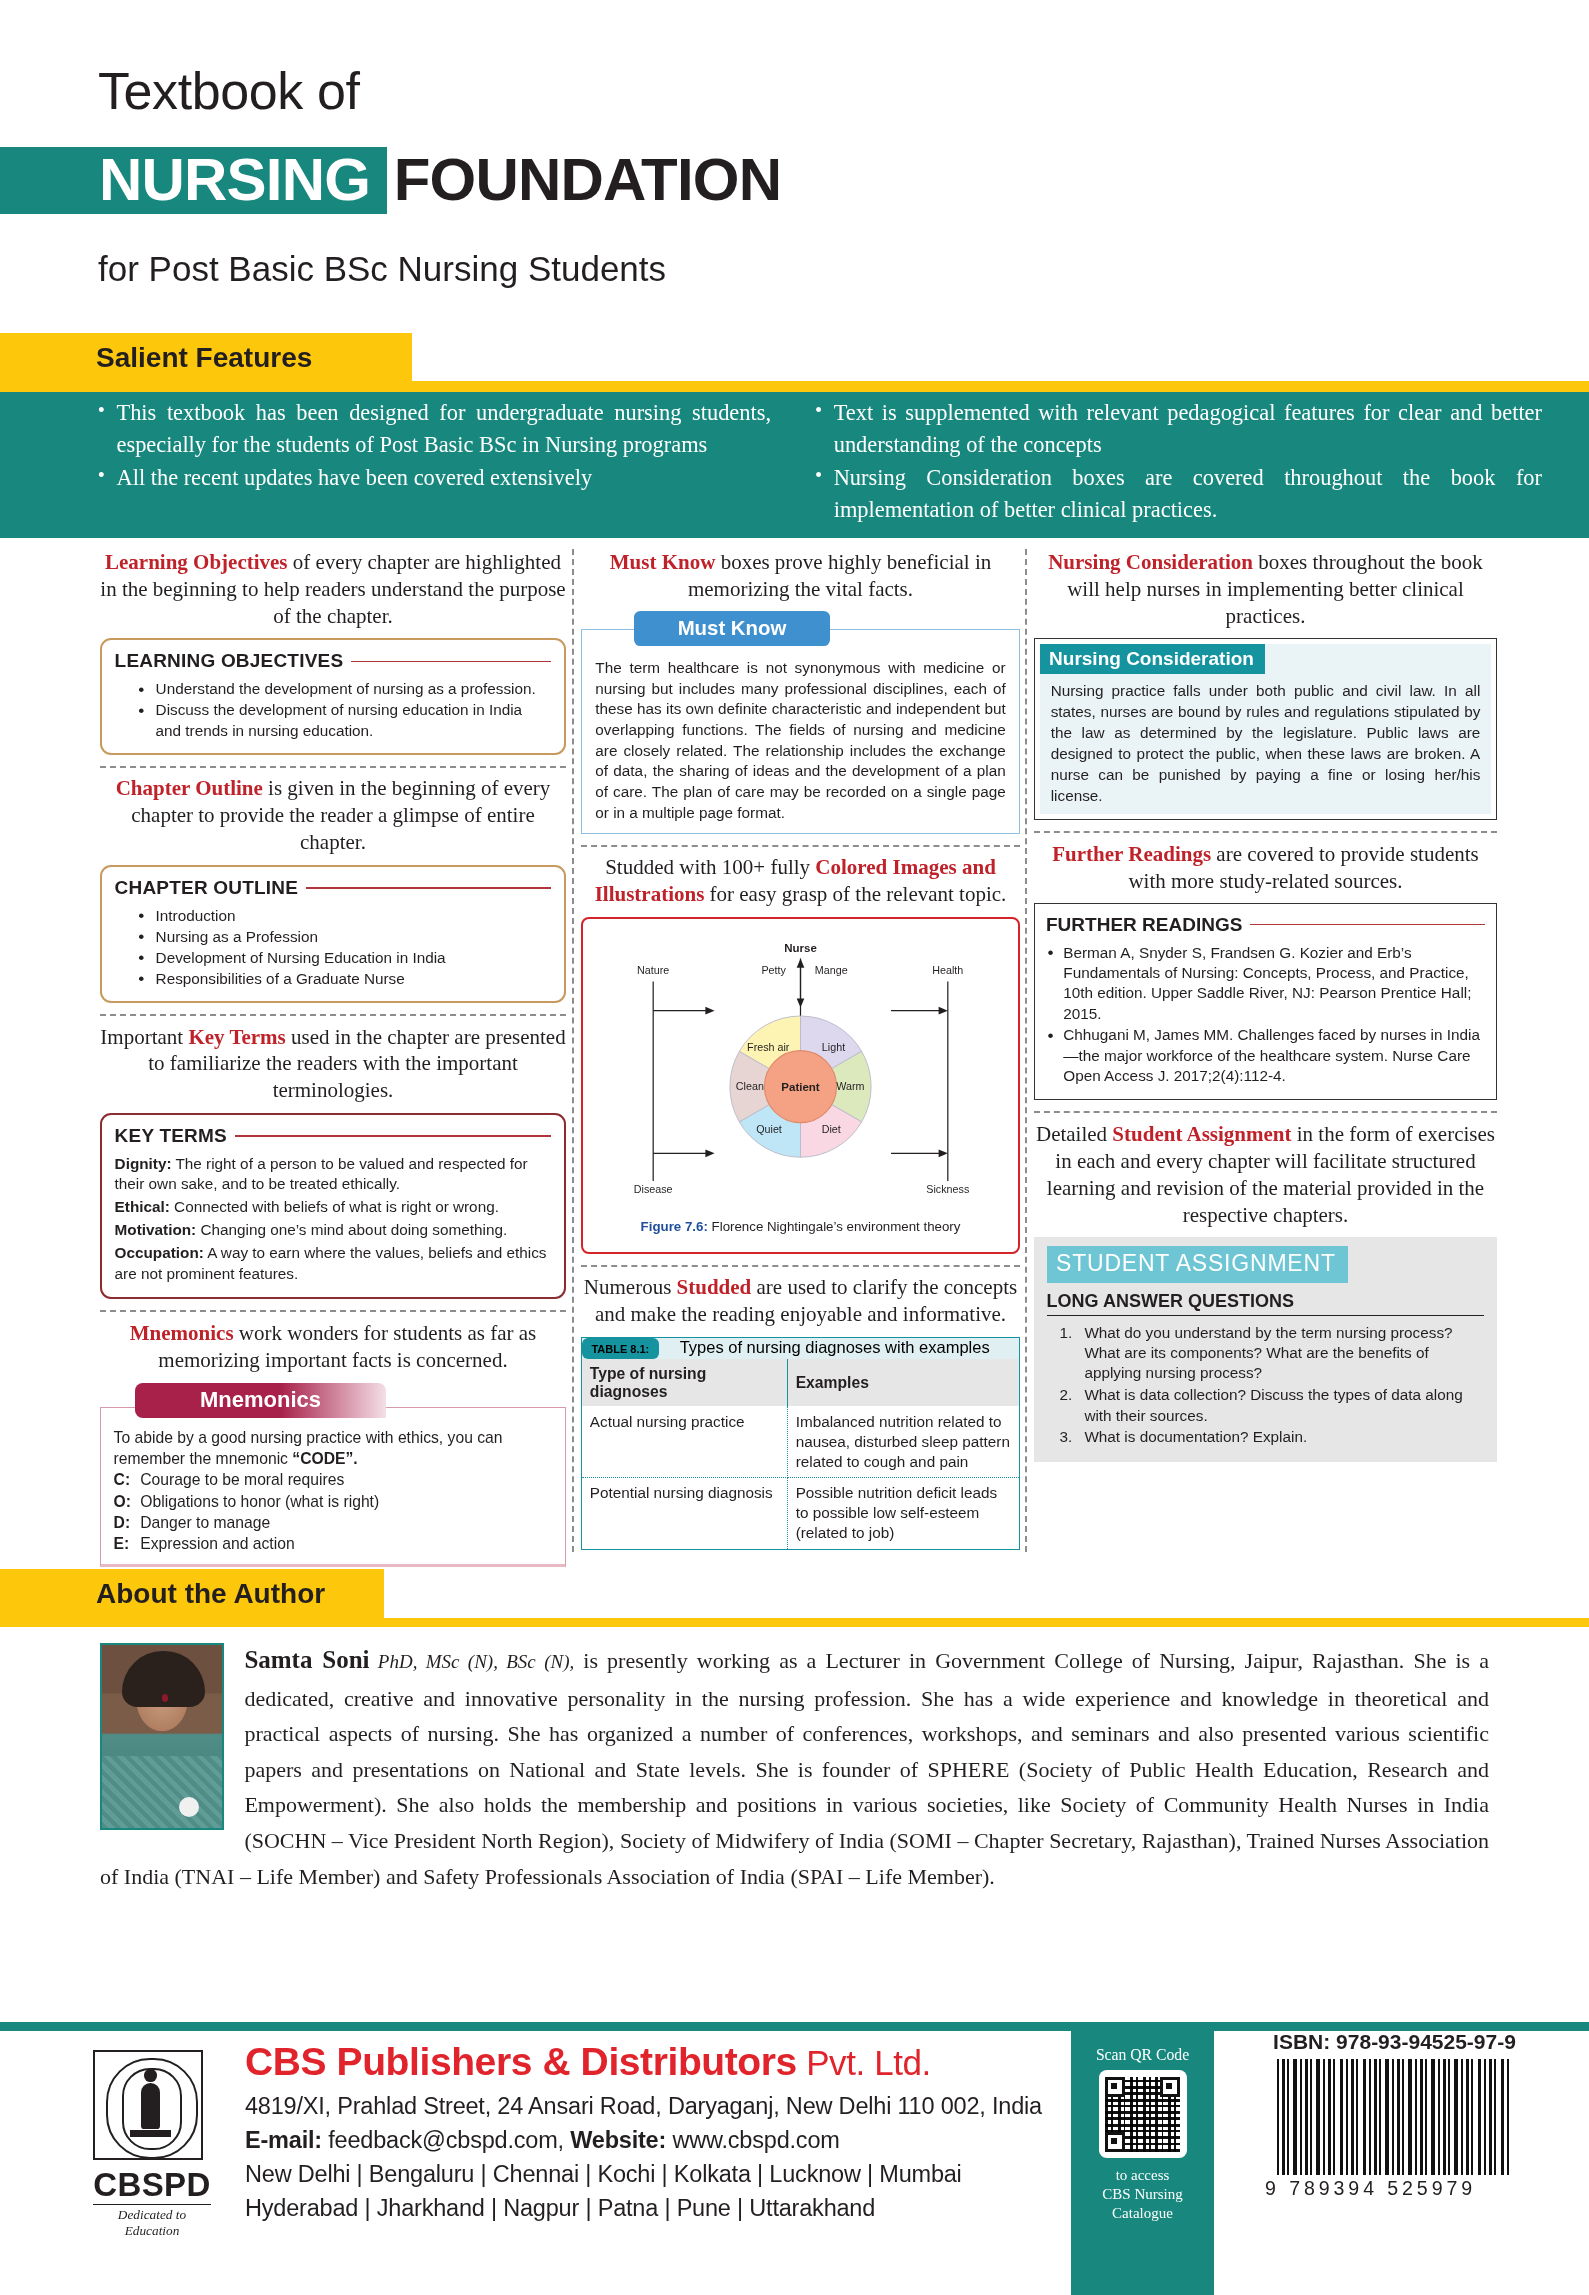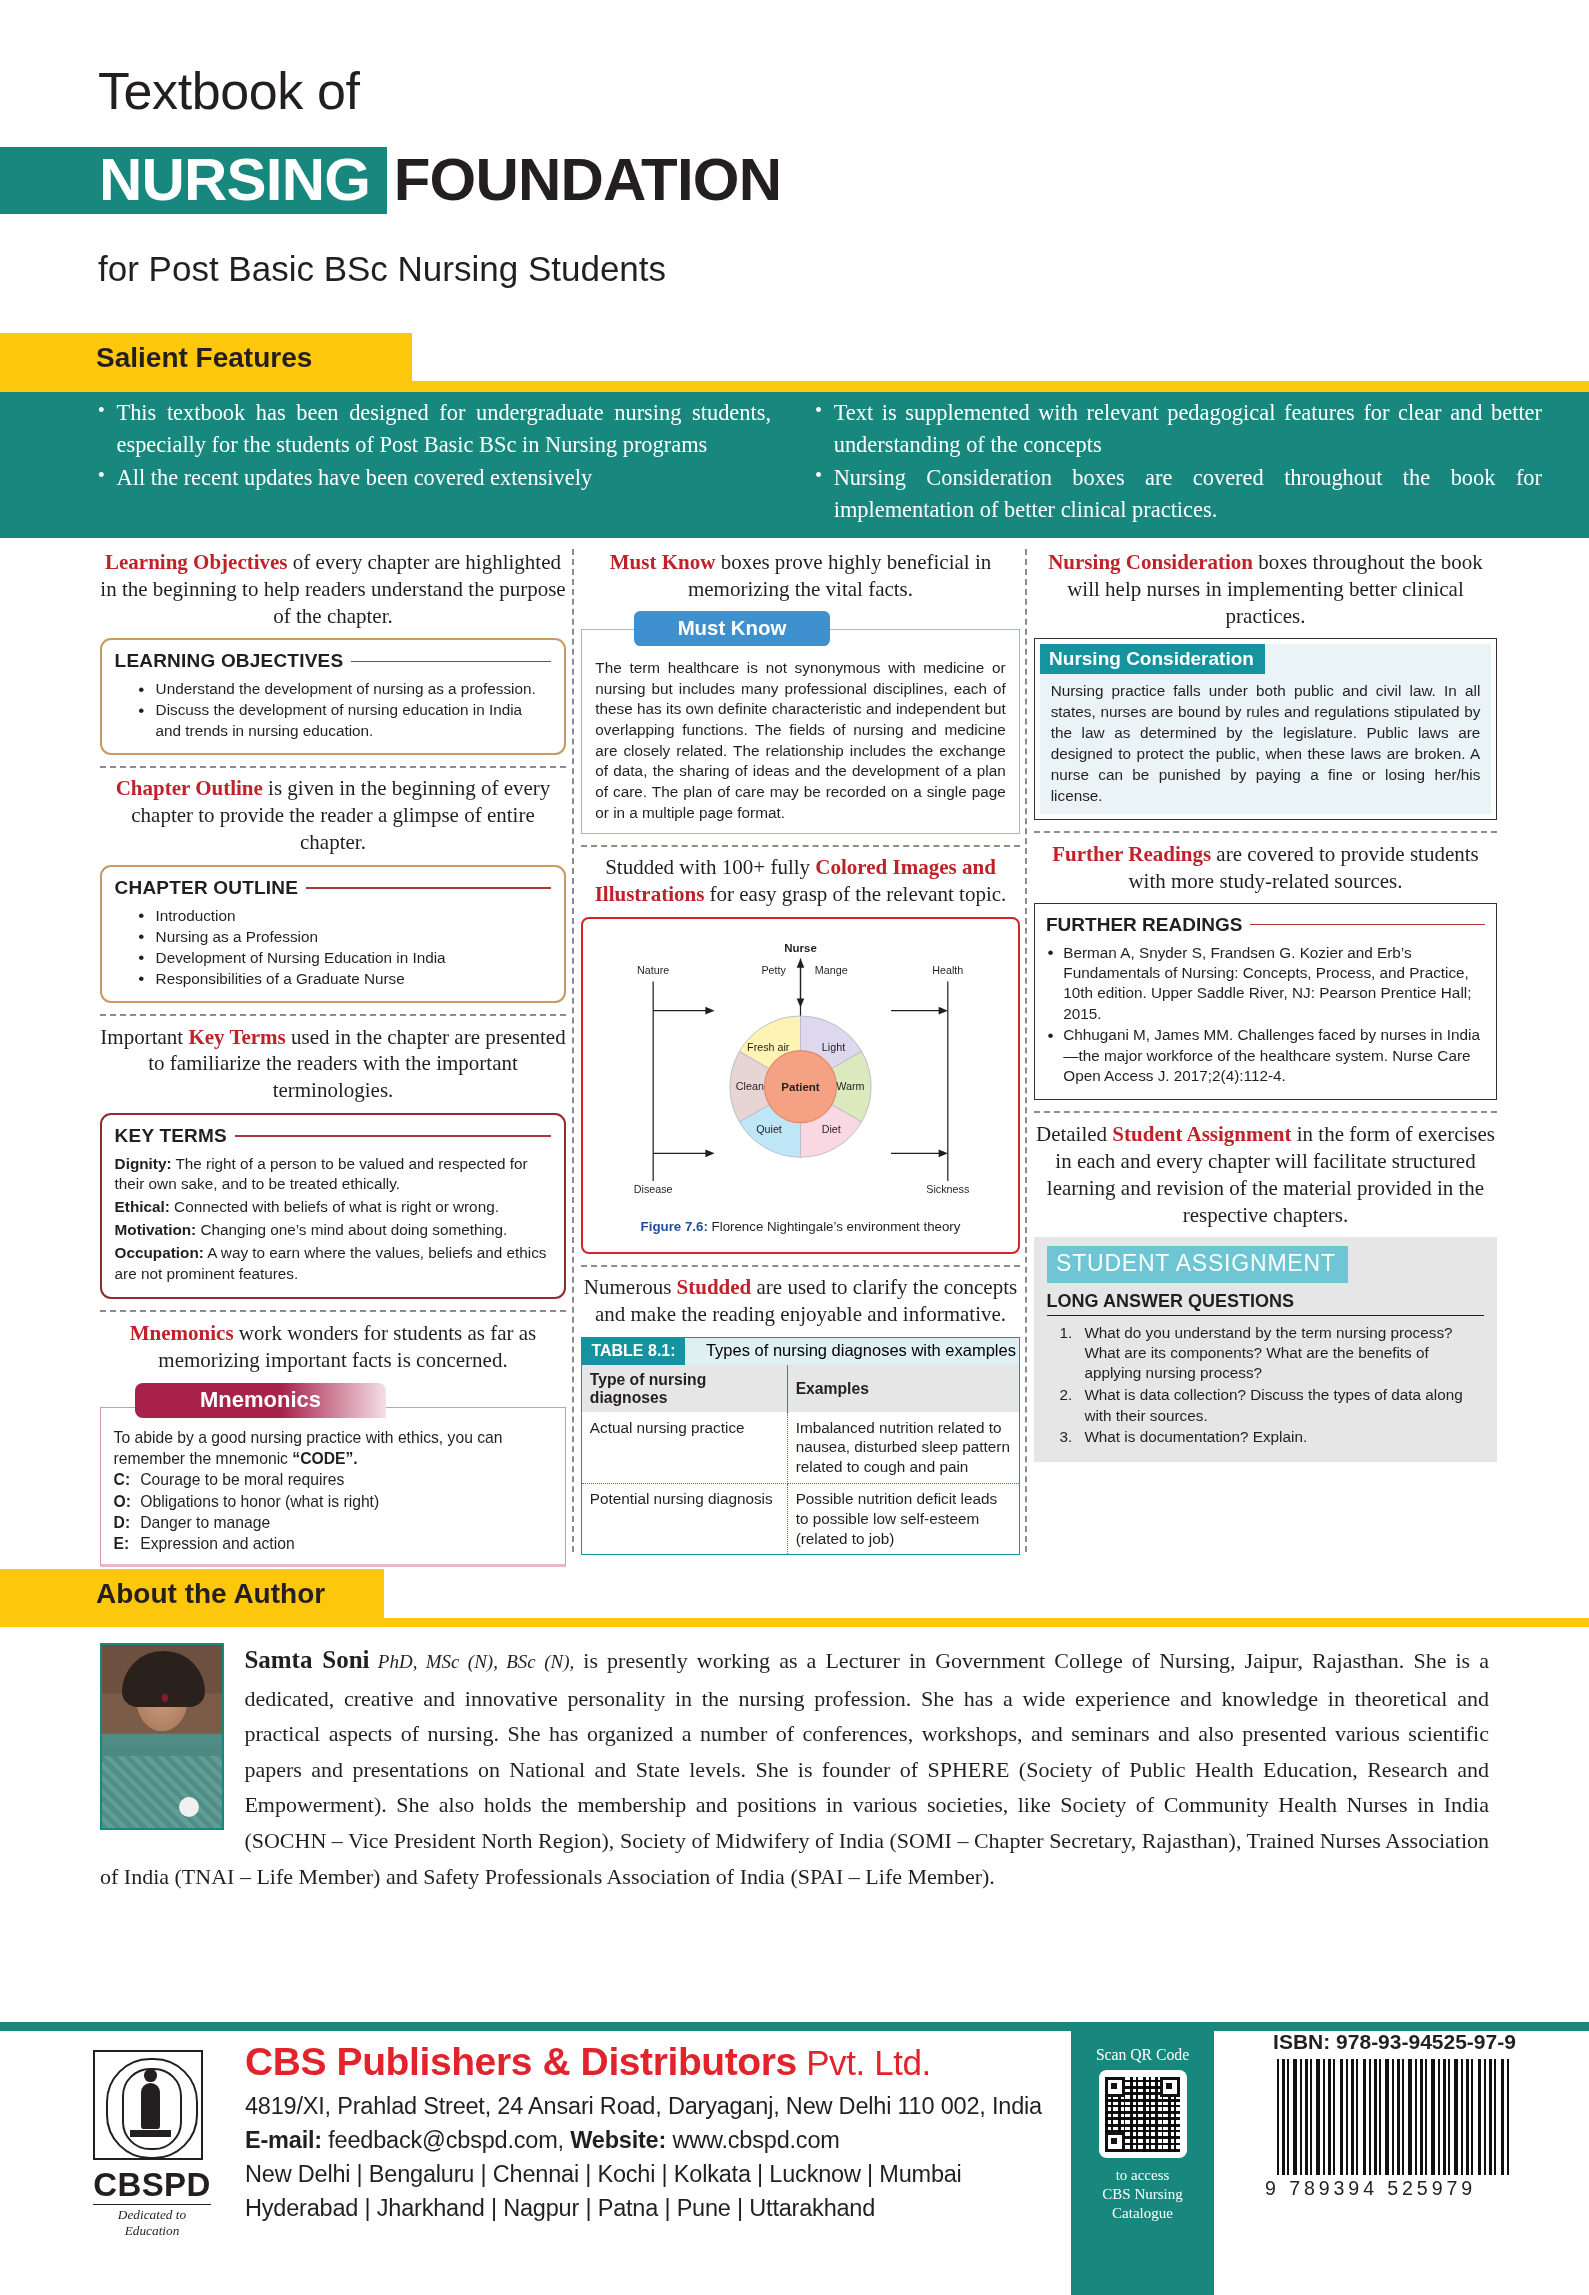--- a/index.html
+++ b/index.html
@@ -127,22 +127,22 @@
   .figcap {
     text-align: center; font-family: "Liberation Sans", sans-serif; font-size: 13.3px;
     color: #231f20; margin-top: 1.6px;
   }
   .figcap b { color: #1f4e9c; font-weight: 700; }
 
   
   .tbl { width: 100%; border-collapse: collapse; margin-top: 3.1px; }
   .tbl-title-row td { padding: 0; }
   .tbl-tag {
-    background: #1594a0; color: #ffffff; font-family: "Liberation Sans", sans-serif;
-    font-weight: 700; font-size: 16px; padding: 4.7px 9.4px; display: inline-block;
+    background: #1594a0; color: #000000; font-family: "Liberation Sans", sans-serif;
+    font-weight: 700; font-size: 11px; padding: 4.7px 9.4px; display: inline-block; border-radius: 6px;
   }
   .tbl-titlebar { background: #e0eff1; }
   .tbl-titletext {
     font-family: "Liberation Sans", sans-serif; font-size: 16.5px; color: #000000; padding-left: 21px;
   }
   .tbl th {
     background: #e6e6e6; font-family: "Liberation Sans", sans-serif; font-weight: 700;
     font-size: 15.7px; color: #231f20; text-align: left; padding: 5.5px 7.8px;
     border-right: 1.6px solid #1594a0;
   }

